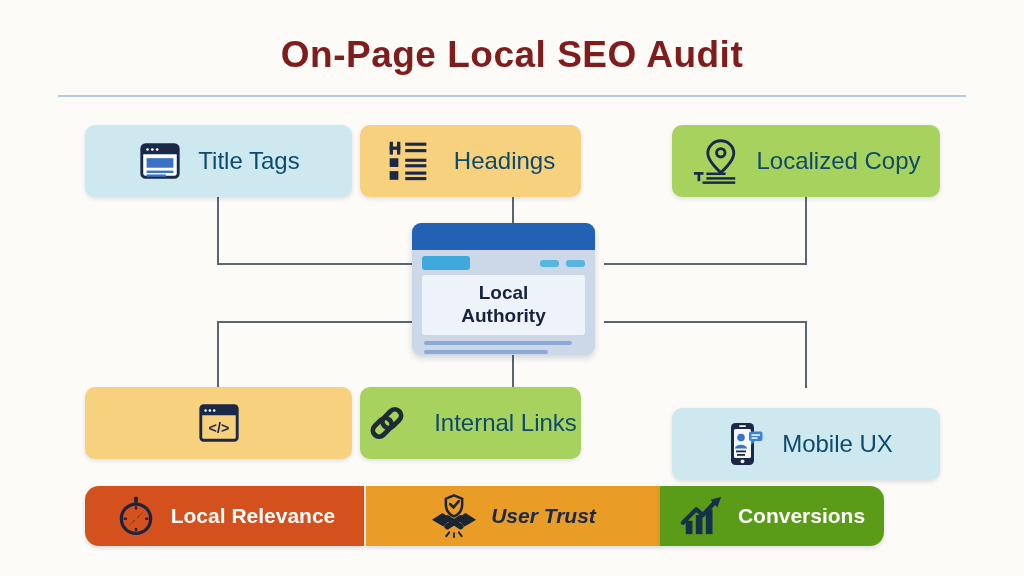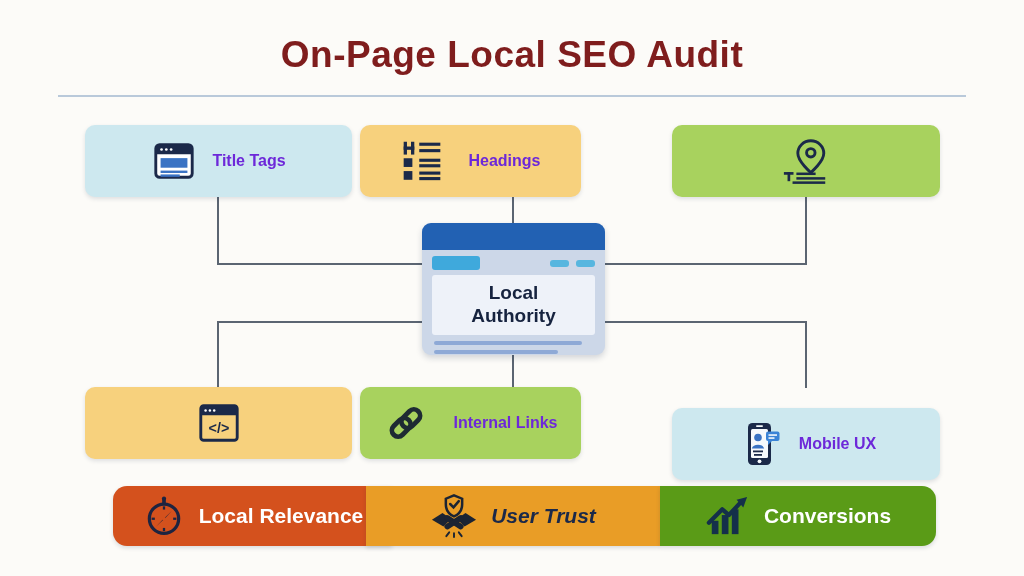--- a/index.html
+++ b/index.html
@@ -5,61 +5,61 @@
   html,body{margin:0;padding:0;}
   body{font-family:"Liberation Sans","DejaVu Sans",sans-serif;background:#e9e9e9;}
   .canvas{position:relative;width:1024px;height:576px;background:#fcfbf8;overflow:hidden;}
 
   .page-title{position:absolute;top:34px;left:0;width:100%;text-align:center;
     font-size:37px;font-weight:bold;color:#7f1d1d;letter-spacing:.5px;}
   .divider{position:absolute;left:58px;top:95px;width:908px;height:2px;background:#b9c9da;}
 
   .card{position:absolute;height:72px;border-radius:10px;display:flex;align-items:center;
     justify-content:center;gap:15px;box-shadow:0 2px 4px rgba(20,40,70,.13);}
-  .card-label{font-size:16px;font-weight:bold;color:#6d28d9;white-space:nowrap;}
+  .card-label{font-size:24px;font-weight:normal;color:#0c4a6e;white-space:nowrap;}
 
   .row-top .card{top:125px;}
   .row-bottom .card{top:387px;}
   .c1{left:85px;width:267px;}
   .c2{left:360px;width:221px;gap:24px;}
   .c3{left:672px;width:268px;}
 
   .connector{position:absolute;background:#5b6572;}
   .cn1{left:512px;top:197px;width:2px;height:27px;}
   .cn2{left:512px;top:354px;width:2px;height:34px;}
   .cn3{left:217px;top:197px;width:2px;height:68px;}
   .cn4{left:217px;top:263px;width:206px;height:2px;}
   .cn5{left:805px;top:197px;width:2px;height:68px;}
   .cn6{left:604px;top:263px;width:203px;height:2px;}
   .cn7{left:217px;top:321px;width:206px;height:2px;}
   .cn8{left:217px;top:321px;width:2px;height:67px;}
   .cn9{left:604px;top:321px;width:203px;height:2px;}
   .cn10{left:805px;top:321px;width:2px;height:67px;}
 
-  .center-card{position:absolute;left:422px;top:223px;width:183px;height:132px;
+  .center-card{position:absolute;left:412px;top:223px;width:183px;height:132px;
     background:#ccd7e8;border-radius:9px;box-shadow:0 3px 6px rgba(20,40,70,.18);}
   .center-topbar{height:27px;background:#2261b3;border-radius:9px 9px 0 0;}
   .center-chrome{display:flex;align-items:center;justify-content:space-between;
     margin:6px 10px 0;height:14px;}
   .center-tab{width:48px;height:14px;background:#3fa9dc;border-radius:3px;}
   .center-pills{display:flex;gap:7px;}
   .pill{width:19px;height:7px;background:#57b6df;border-radius:3px;}
   .center-panel{margin:5px 10px 0;height:60px;background:#eef2f9;border-radius:3px;
     display:flex;align-items:center;justify-content:center;}
   .center-panel span{width:110px;text-align:center;font-size:19px;font-weight:bold;
     color:#16233f;line-height:1.2;}
   .center-lines{margin:6px 12px 0;}
   .cl1{width:148px;height:4px;background:#8ea9d6;border-radius:2px;}
   .cl2{width:124px;height:4px;background:#8ea9d6;border-radius:2px;margin-top:5px;}
 
   .banner-seg{position:absolute;top:486px;height:60px;display:flex;align-items:center;
     justify-content:center;gap:13px;box-shadow:0 2px 4px rgba(20,40,70,.15);}
-  .b1{left:85px;width:279px;border-radius:14px 0 0 14px;margin-left:28px;}
+  .b1{left:85px;width:279px;border-radius:14px 0 0 14px;}
   .b2{left:366px;width:294px;}
-  .b3{left:660px;width:276px;border-radius:0 14px 14px 0;}
+  .b3{left:660px;width:224px;border-radius:0 14px 14px 0;}
   .banner-label{font-size:21px;font-weight:bold;white-space:nowrap;}
 
   .icon{flex:0 0 auto;display:block;}
 </style>
 </head>
 <body>
 
 <div class="canvas">
 
   <div class="page-title">On-Page Local SEO Audit</div>
@@ -115,20 +115,21 @@
         <path d="M31 3 C23.5 3 17.5 8.8 17.5 16 c0 8.6 13.5 20 13.5 20 s13.5 -11.4 13.5 -20 C44.5 8.8 38.5 3 31 3 z" fill="none" stroke="#1b2949" stroke-width="3"></path>
         <circle cx="31" cy="15.5" r="4.4" fill="none" stroke="#1b2949" stroke-width="3"></circle>
         <g fill="#1b2949">
           <rect x="3" y="35.5" width="10" height="2.8"></rect>
             <rect x="6.8" y="35.5" width="2.8" height="9.5"></rect>
           <rect x="16" y="36" width="20" height="2.6"></rect>
           <rect x="16" y="40.8" width="30" height="2.6"></rect>
           <rect x="12" y="45.2" width="34" height="2.6"></rect>
         </g>
       </svg>
+      <span class="card-label">Localized Copy</span>
     </div>
   </div>
 
   <div class="center-card">
     <div class="center-topbar"></div>
     <div class="center-chrome">
       <div class="center-tab"></div>
       <div class="center-pills">
         <span class="pill"></span>
         <span class="pill"></span>

